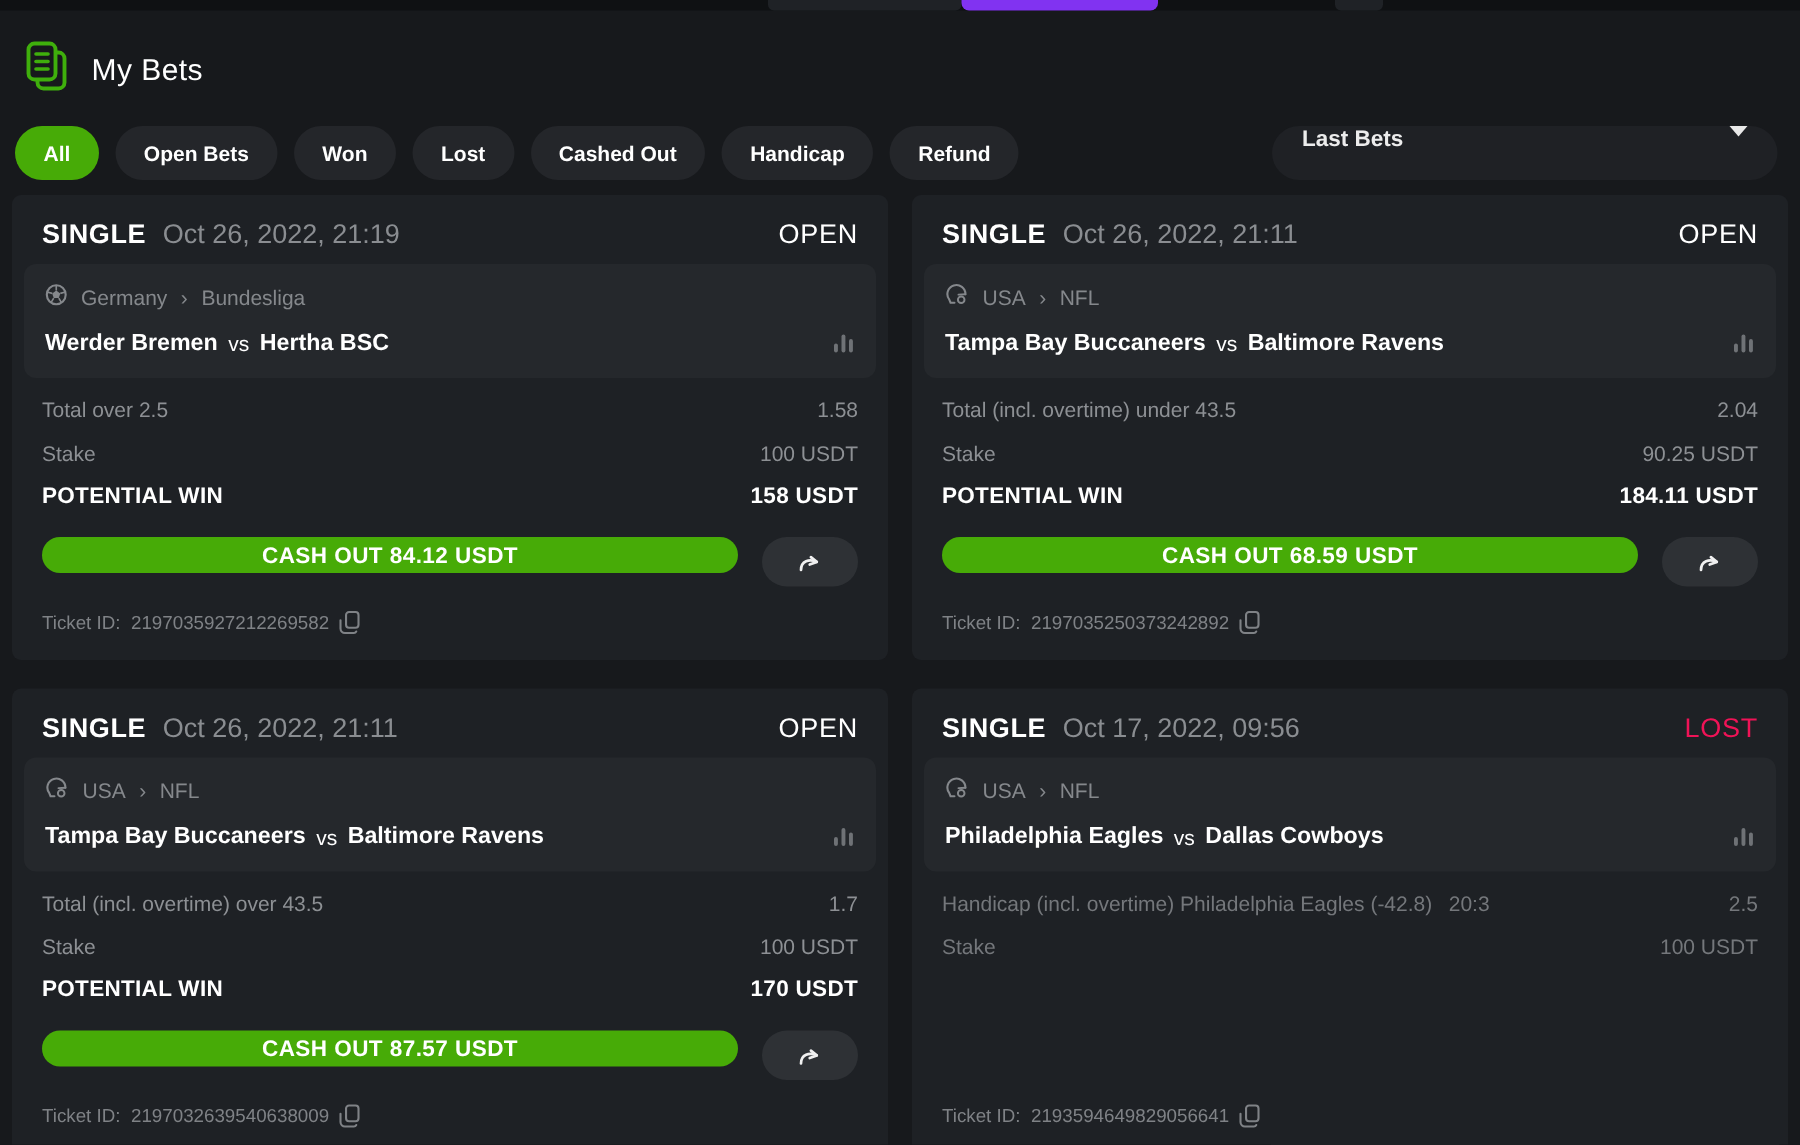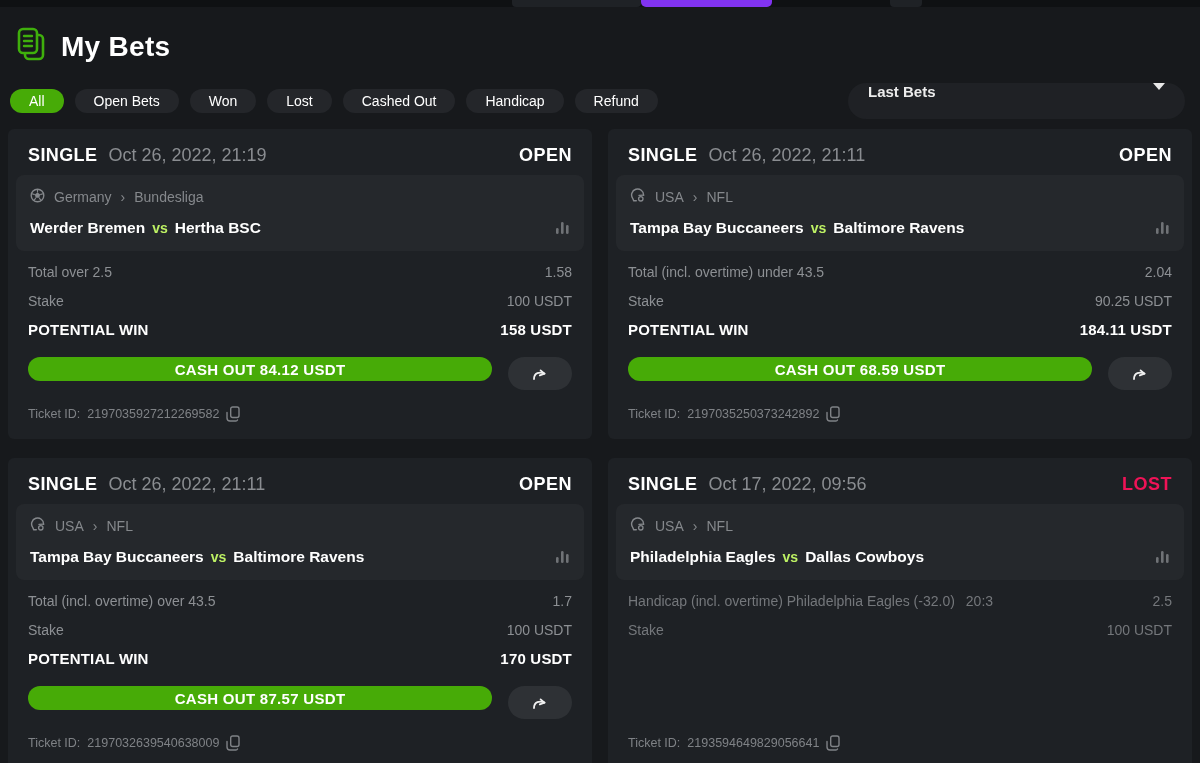--- a/index.html
+++ b/index.html
@@ -6,48 +6,48 @@
   html,body { width:1200px; height:763px; overflow:hidden; background:#17191c;
     font-family:"Liberation Sans", sans-serif; }
 
   
   .topbar { position:relative; height:7px; background:#0f1113; }
   .topbar .tab-frag { position:absolute; top:0; height:7px; background:#1f2226; border-radius:0 0 4px 4px; }
   .topbar .purple-frag { position:absolute; top:0; height:7px; background:#8133f1; border-radius:0 0 5px 5px; }
 
   
   .page-head { display:flex; align-items:center; padding:20px 16px 13px 16px; }
-  .page-title { color:#ffffff; font-size:28px; font-weight:700; margin-left:14px; letter-spacing:.3px; }
+  .page-title { color:#ffffff; font-size:20px; font-weight:400; margin-left:14px; letter-spacing:.3px; }
 
   
   .filters { display:flex; align-items:center; gap:11px; padding:4px 8px 10px 10px; }
-  .pill { height:24px; padding:0 19px; border-radius:18px; background:#24262a; color:#ffffff;
-    font-size:14px; font-weight:400; display:flex; align-items:center; cursor:pointer; border:none; }
+  .pill { height:36px; padding:0 19px; border-radius:18px; background:#24262a; color:#ffffff;
+    font-size:14px; font-weight:700; display:flex; align-items:center; cursor:pointer; border:none; }
   .pill.active { background:#47ab07; }
   .sort-select { margin-left:auto; margin-right:7px; width:337px; height:36px; border-radius:18px;
     background:#1f2125; display:flex; align-items:flex-start; padding:0 20px; color:#ececec;
     font-size:15px; font-weight:700; cursor:pointer; }
   .caret-down { margin-left:auto; width:0; height:0; border-left:6px solid transparent;
     border-right:6px solid transparent; border-top:7px solid #e8e8e8; }
 
   
   .cards { display:grid; grid-template-columns:1fr 1fr; gap:19px 16px; padding:0 8px; }
   .card { background:#1e2125; border-radius:6px; padding:13px 20px 0 20px; display:flex; flex-direction:column; }
   .card-head { display:flex; align-items:center; gap:11px; font-size:18px; padding:3px 0 9px 0; }
   .bet-type { color:#ffffff; font-weight:700; letter-spacing:.4px; }
   .bet-date { color:#8a8d91; }
-  .status { margin-left:auto; font-weight:700; letter-spacing:.5px; }
+  .status { margin-left:auto; font-weight:400; letter-spacing:.5px; }
   .status-open { color:#ffffff; }
   .status-lost { color:#f01357; }
 
   .match-panel { background:#25282c; border-radius:8px; margin:0 -12px; padding:13px 14px 14px 14px; cursor:pointer; }
   .category { display:flex; align-items:center; gap:9px; color:#85888c; font-size:14px; }
   .teams { display:flex; align-items:center; gap:7px; margin-top:13px; font-size:15.5px;
     font-weight:700; color:#ffffff; }
-  .vs-sep { color:#bef264; font-weight:700; font-size:14px; }
+  .vs-sep { color:#ffffff; font-weight:400; font-size:14px; }
   .stats-btn { margin-left:auto; background:none; border:none; cursor:pointer; display:flex; align-items:center; }
 
   .detail-row { display:flex; align-items:center; color:#8d9094; font-size:14px; margin-top:13px; }
   .detail-row:first-of-type { margin-top:15px; }
   .detail-row .score { margin-left:11px; }
   .detail-row .value { margin-left:auto; }
   .detail-row.potential { color:#ffffff; font-weight:700; font-size:15px; letter-spacing:.2px; margin-top:12px; }
   .card.lost .detail-row { color:#74777b; }
 
   .actions { display:flex; gap:16px; margin-top:19px; }
@@ -321,21 +321,21 @@
         <button class="stats-btn">
           <svg width="15" height="14" viewBox="0 0 15 14" fill="#6f7276">
             <rect x="1" y="7" width="2.6" height="6" rx="1.3"></rect>
             <rect x="6" y="1" width="2.6" height="12" rx="1.3"></rect>
             <rect x="11" y="4" width="2.6" height="9" rx="1.3"></rect>
           </svg>
         </button>
       </div>
     </div>
     <div class="detail-row">
-      <span>Handicap (incl. overtime) Philadelphia Eagles (-32.0)</span>
+      <span>Handicap (incl. overtime) Philadelphia Eagles (-42.8)</span>
       <span class="score">20:3</span>
       <span class="value">2.5</span>
     </div>
     <div class="detail-row">
       <span>Stake</span>
       <span class="value">100 USDT</span>
     </div>
     <div class="ticket-row">
       <span>Ticket ID:</span>
       <span>2193594649829056641</span>

